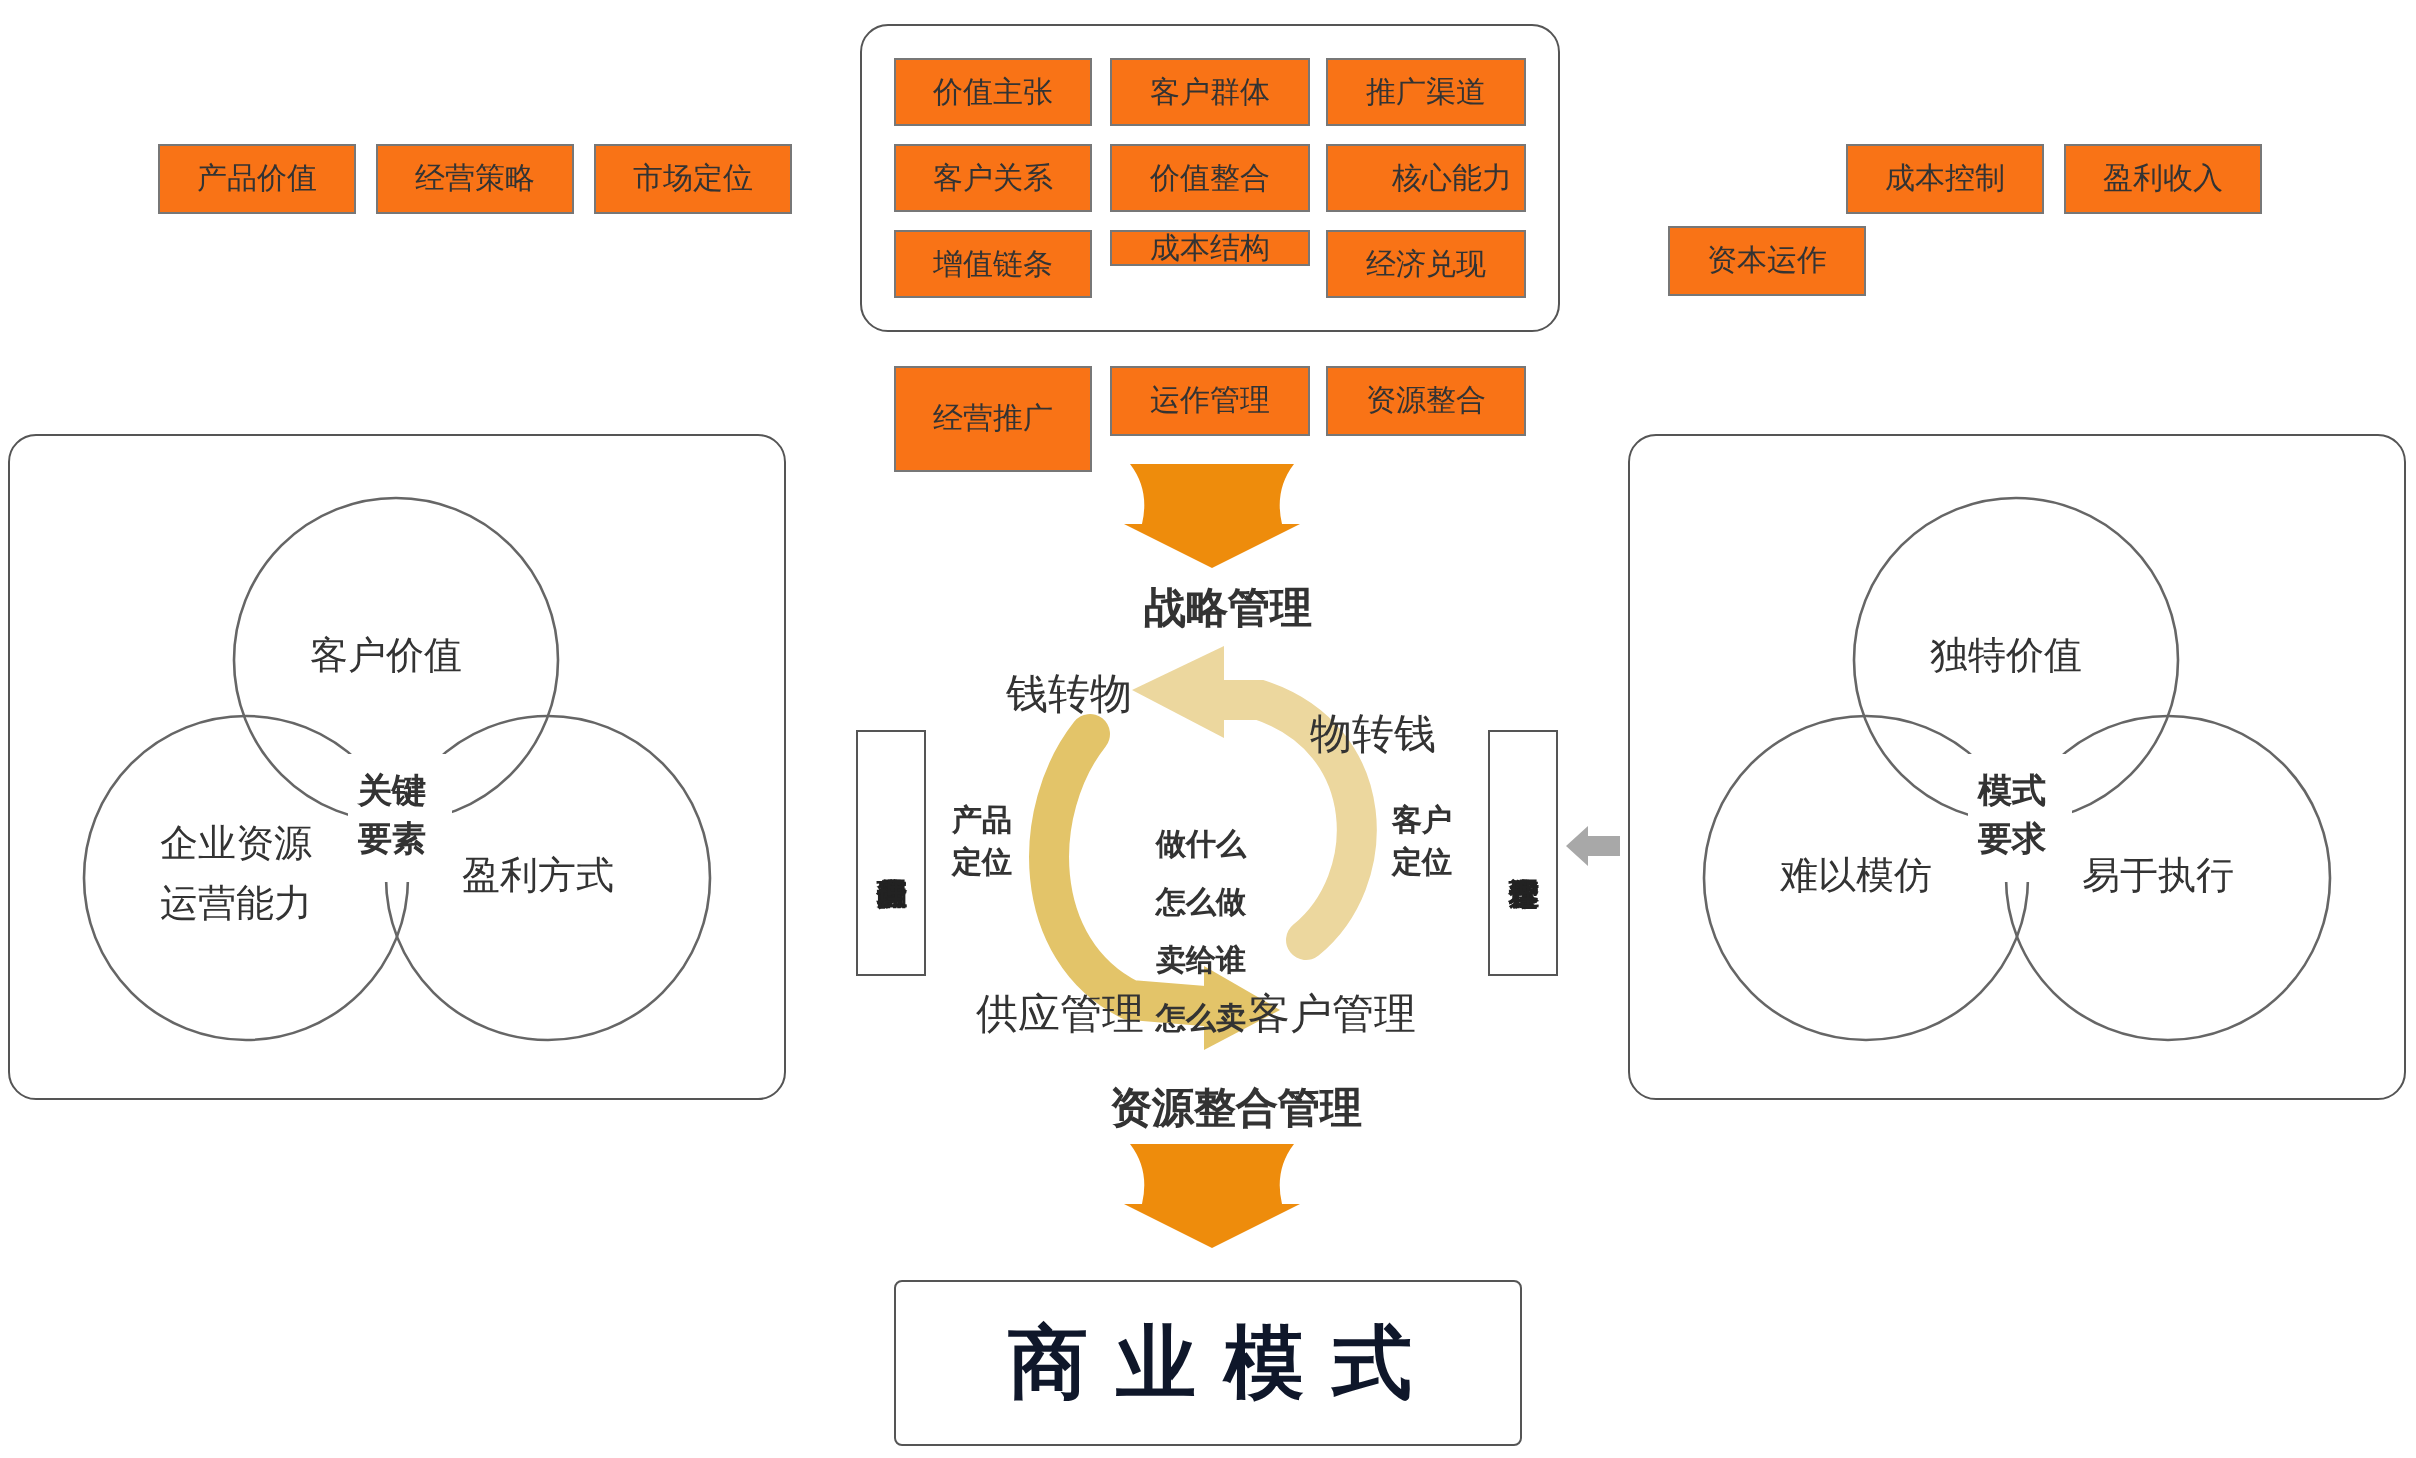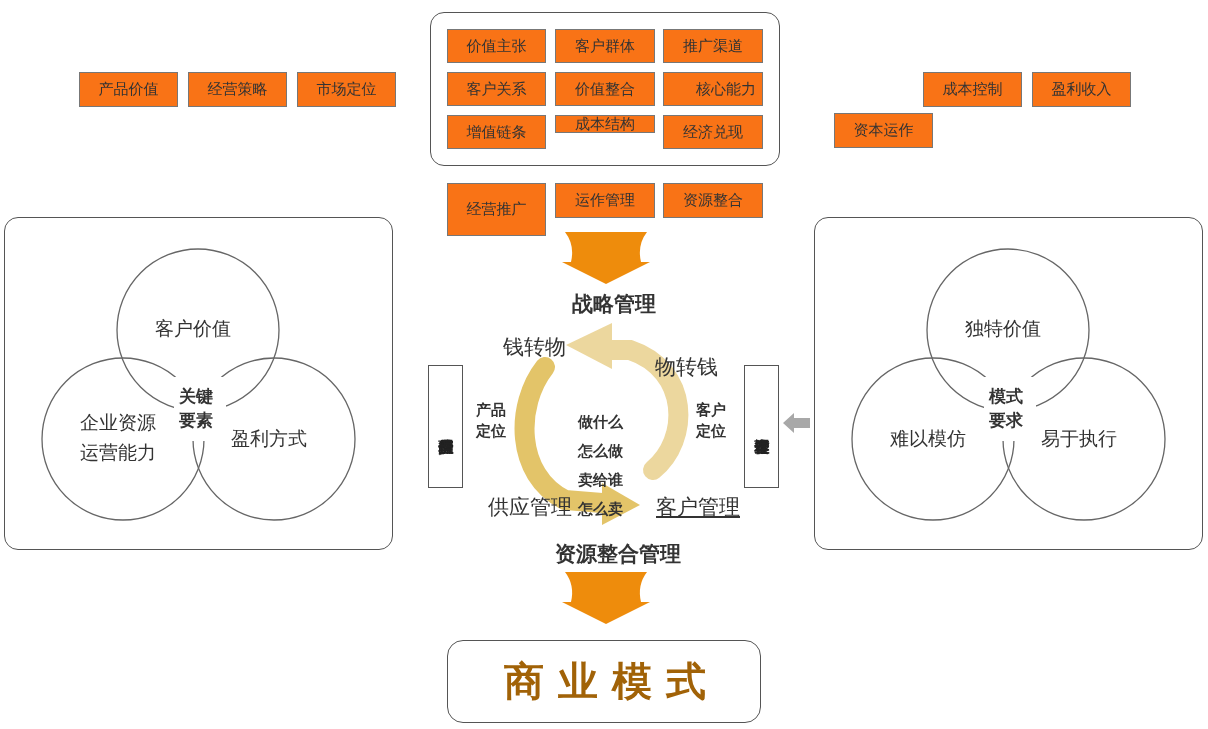--- a/index.html
+++ b/index.html
@@ -12,23 +12,23 @@
   .label { position: absolute; font-size: 21px; color: #333; white-space: nowrap; }
   .bold { font-weight: bold; }
   .vbox { position: absolute; border: 1px solid #555; box-sizing: border-box; background: #fff;
           display: flex; align-items: center; justify-content: center;
           writing-mode: vertical-rl; text-orientation: upright; font-weight: bold;
           font-size: 15px; letter-spacing: 0px; color: #222; }
   svg { position: absolute; overflow: visible; }
   .center-stack { position: absolute; text-align: center; font-weight: bold; font-size: 15px; color: #333; line-height: 29px; }
   .venn-text { position: absolute; font-size: 19px; color: #333; white-space: nowrap; text-align: center; line-height: 30px; }
   .venn-center { position: absolute; font-size: 17px; font-weight: bold; color: #333; text-align: center; line-height: 24px; }
-  .final { position: absolute; border: 1px solid #555; border-radius: 16px; box-sizing: border-box;
+  .final { position: absolute; border: 1px solid #555; border-radius: 4px; box-sizing: border-box;
            display: flex; align-items: center; justify-content: center;
-           font-size: 40px; font-weight: bold; letter-spacing: 14px; color: #a16207; padding-left: 16px; }
+           font-size: 40px; font-weight: bold; letter-spacing: 14px; color: #0f172a; padding-left: 16px; }
 </style>
 </head>
 <body>
 
 <div class="box" style="left:79px;top:72px;width:99px;height:35px;">产品价值</div>
 <div class="box" style="left:188px;top:72px;width:99px;height:35px;">经营策略</div>
 <div class="box" style="left:297px;top:72px;width:99px;height:35px;">市场定位</div>
 
 <div class="box" style="left:834px;top:72px;width:99px;height:35px;margin-top:41px;">资本运作</div>
 <div class="box" style="left:923px;top:72px;width:99px;height:35px;">成本控制</div>
@@ -59,21 +59,21 @@
   <path d="M153,155 C190,125 190,55 130,35 L112,35" fill="none" stroke="#ecd79e" stroke-width="20" stroke-linecap="round"></path>
   <polygon points="66,30 112,8 112,54" fill="#ecd79e"></polygon>
 
   <path d="M45,52 C15,90 15,160 65,185 L102,188" fill="none" stroke="#e3c469" stroke-width="20" stroke-linecap="round"></path>
   <polygon points="140,190 102,168 102,210" fill="#e3c469"></polygon>
 </svg>
 
 <div class="label" style="left:503px;top:333px;">钱转物</div>
 <div class="label" style="left:655px;top:333px;margin-top:20px;">物转钱</div>
 <div class="label" style="left:488px;top:493px;">供应管理</div>
-<div class="label" style="left:656px;top:493px;text-decoration:underline;">客户管理</div>
+<div class="label" style="left:624px;top:493px;">客户管理</div>
 
 <div class="center-stack" style="left:476px;top:400px;line-height:21px;">
   <div>产品</div>
   <div>定位</div>
 </div>
 <div class="center-stack" style="left:696px;top:400px;line-height:21px;">
   <div>客户</div>
   <div>定位</div>
 </div>
 

